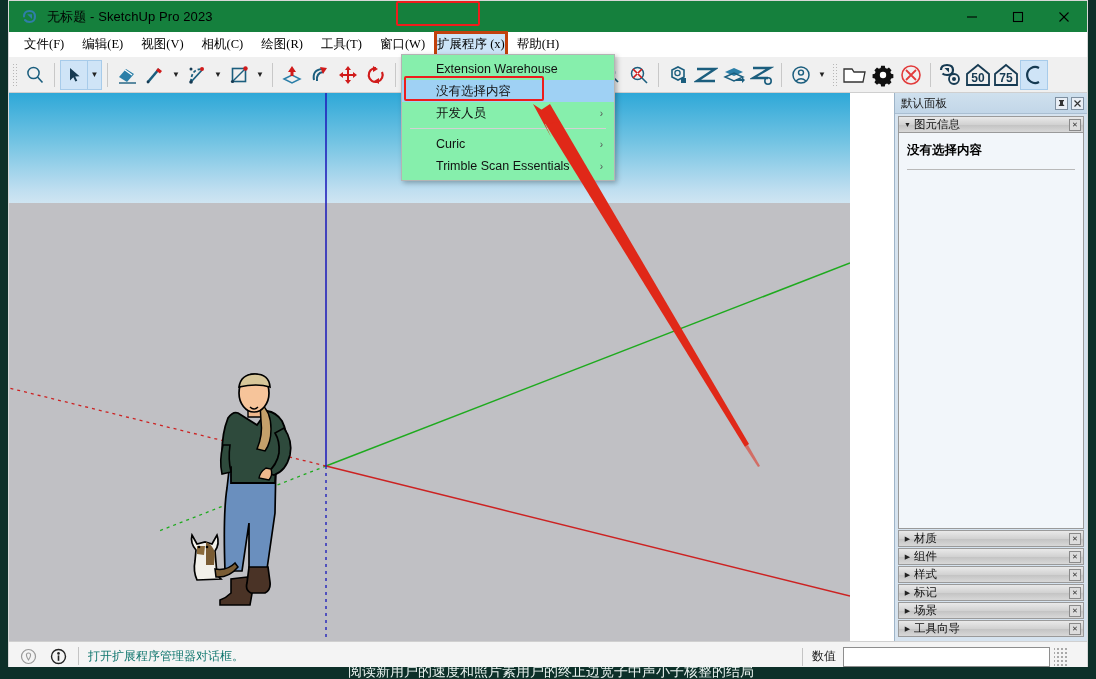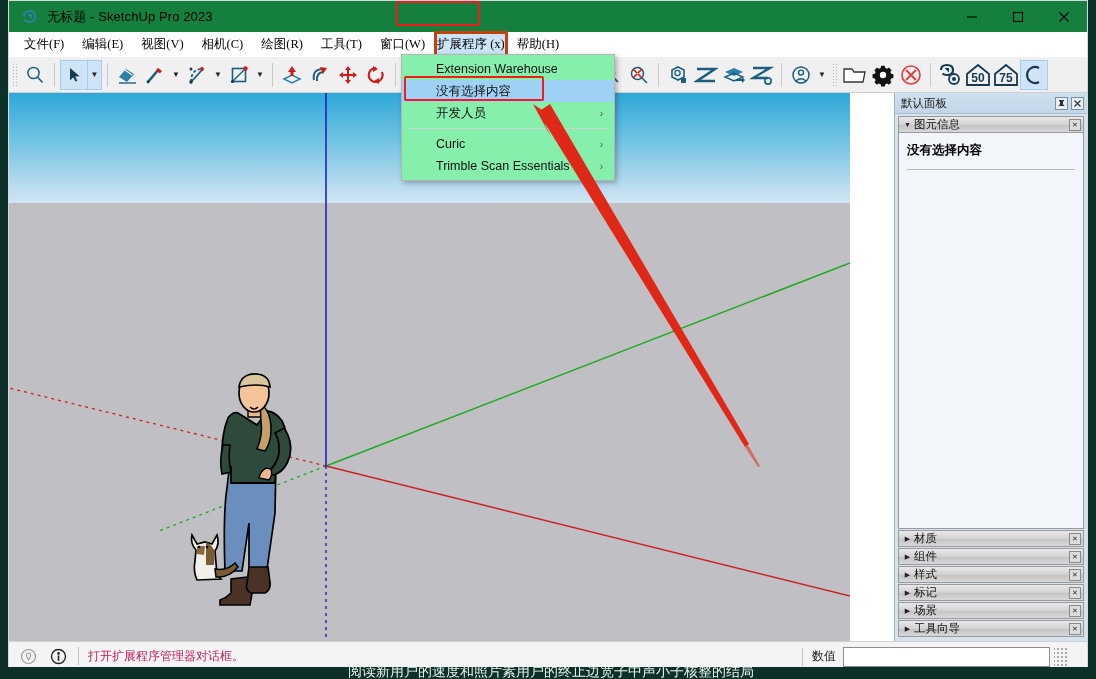--- a/index.html
+++ b/index.html
@@ -218,21 +218,21 @@
     border-top: 1px solid #d0d0d0;
     display: flex; align-items: center;
     position: relative;
   }
   .sb-icon {
     width: 22px; height: 22px;
     display: flex; align-items: center; justify-content: center;
     margin-left: 8px; cursor: default;
   }
   .sb-div { width: 1px; height: 18px; background: #c4c4c4; margin: 0 9px; }
-  .sb-text { font-size: 12px; color: #be185d; }
+  .sb-text { font-size: 12px; color: #0f766e; }
   .sb-right {
     position: absolute; right: 16px; top: 0; height: 29px;
     display: flex; align-items: center;
   }
   .vcb-label { font-size: 12px; color: #1a1a1a; margin: 0 7px 0 0; }
   .vcb-input {
     width: 207px; height: 20px;
     border: 1px solid #8e8e8e; background: #ffffff;
     font-size: 12px; padding: 0 4px;
     font-family: "Liberation Sans", sans-serif;

